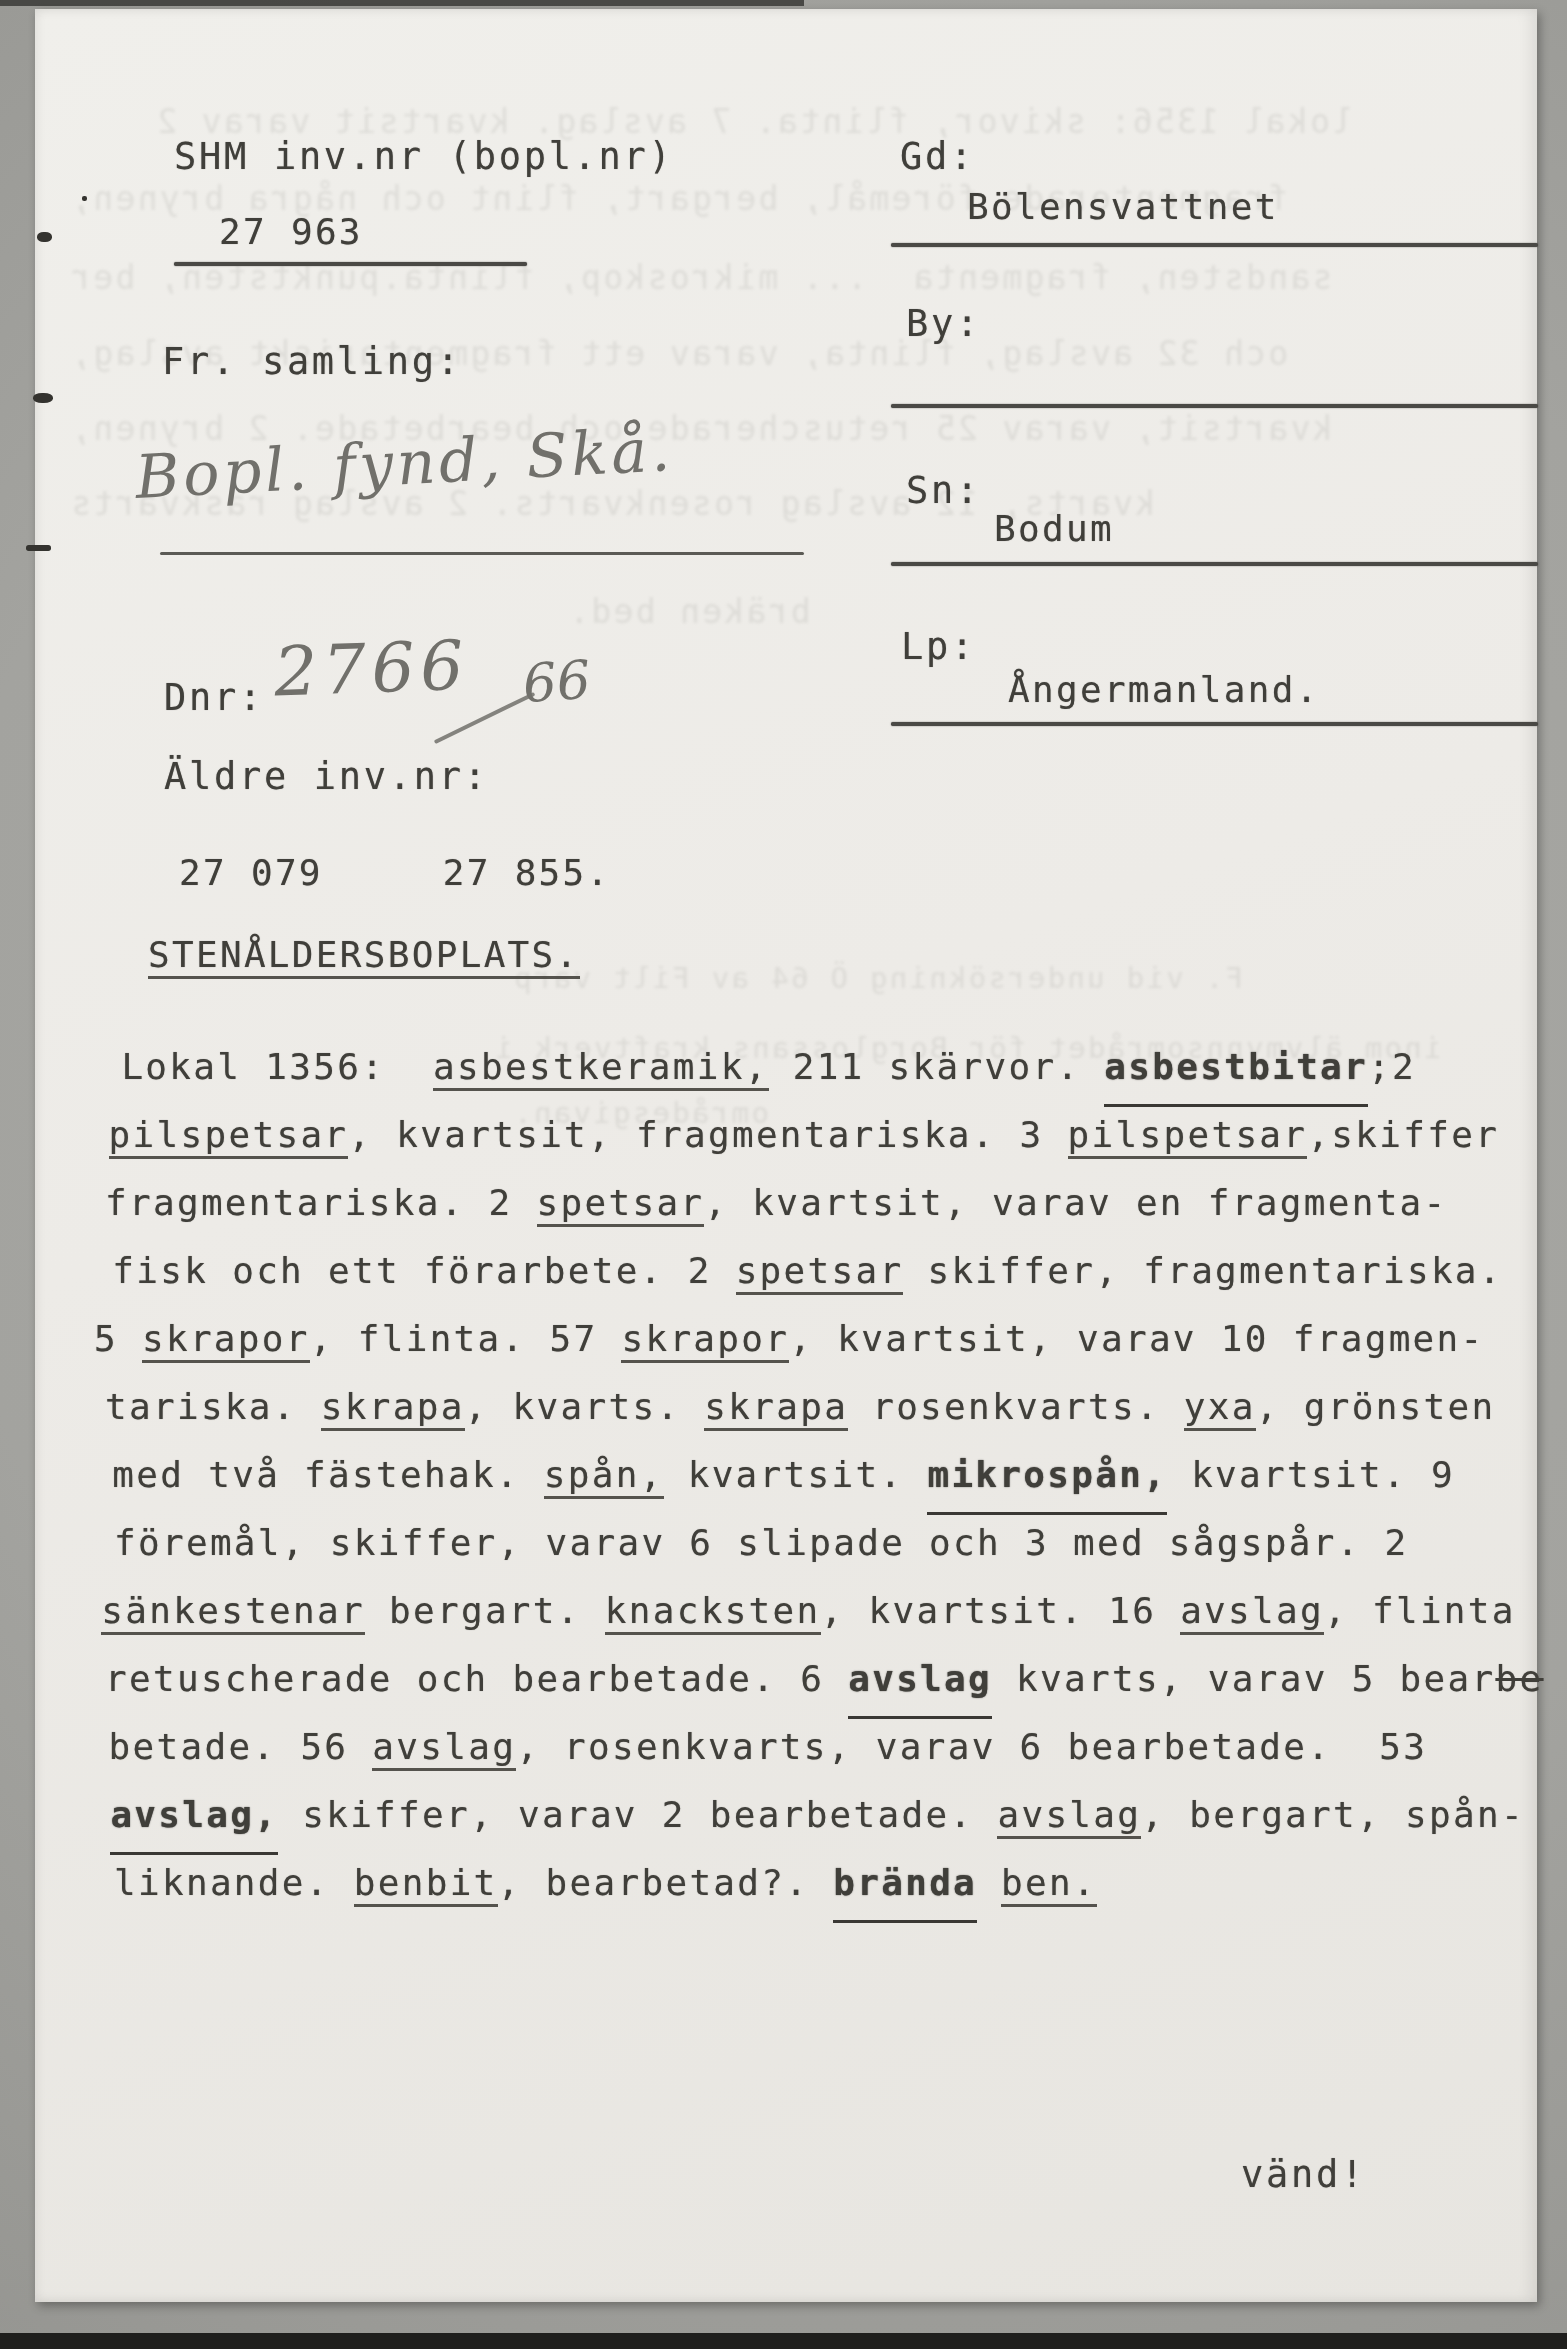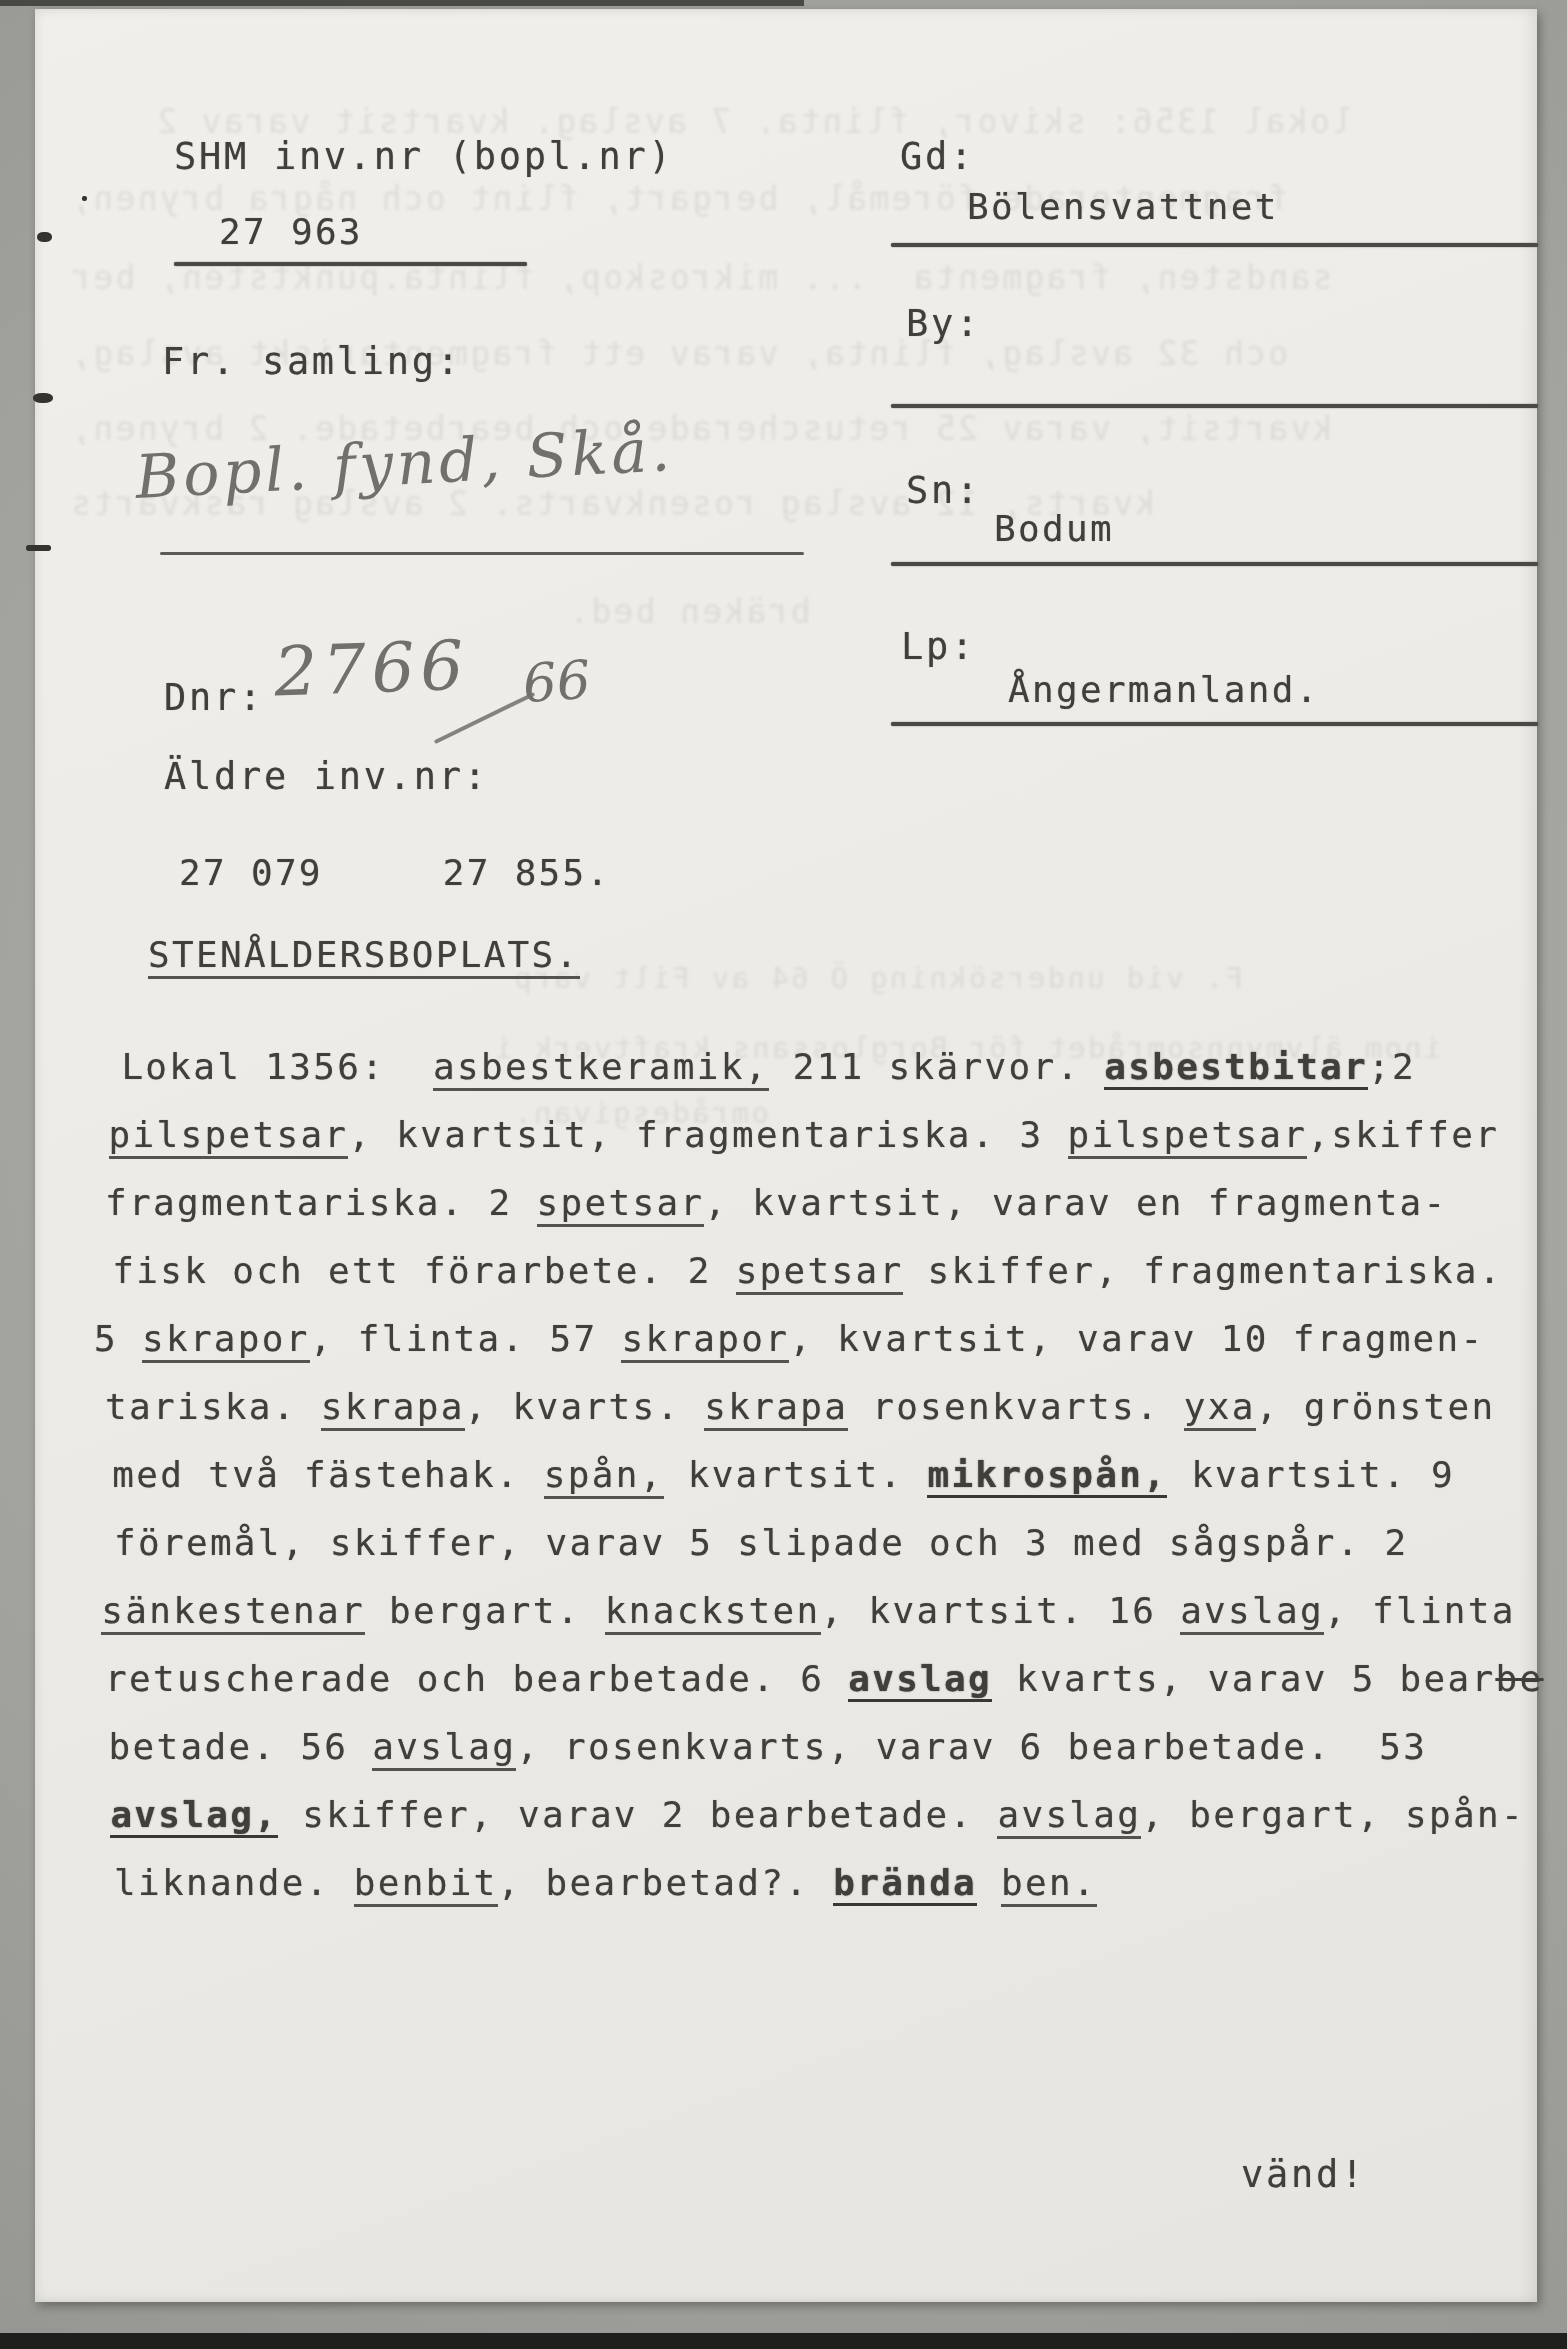--- a/index.html
+++ b/index.html
@@ -15,21 +15,21 @@
   }
   .top-band{position:absolute;left:0;top:0;width:804px;height:6.4px;background:#2c2c2a;opacity:.75;}
   .bottom-band{position:absolute;left:0;bottom:0;width:100%;height:16.4px;background:#1f1f1d;}
   .tw{
     position:absolute;font-family:"DejaVu Sans Mono",monospace;color:#403f3a;
     letter-spacing:2.3px;white-space:pre;
     text-shadow:0 0 0.9px rgba(62,61,56,.55);
   }
   .fs39{font-size:36px;} .fs40{font-size:37px;letter-spacing:2.7px;}
   .u{border-bottom:3.7px solid rgba(64,62,56,.88);padding-bottom:0.9px;}
-  .ub{font-weight:bold;border-bottom:3.7px solid rgba(48,46,42,.95);padding-bottom:0;text-shadow:0 0 1.4px rgba(40,39,36,.8);}
+  .ub{font-weight:bold;border-bottom:3.7px solid rgba(48,46,42,.95);padding-bottom:17px;text-shadow:0 0 1.4px rgba(40,39,36,.8);}
   .x{text-decoration:line-through;}
   .rule{position:absolute;height:3.7px;background:#4a4945;border-radius:1.8px;box-shadow:0 0 1.4px rgba(60,59,55,.8);}
   .thinrule{position:absolute;height:2.7px;background:#5b5a55;border-radius:1.8px;}
   .hand{
     position:absolute;font-family:"DejaVu Serif",serif;font-style:italic;
     color:#71706b;white-space:pre;
   }
   .hand-collection{left:135px;top:428px;font-size:60px;transform:rotate(-3deg);letter-spacing:3.7px;}
   .hand-dnr{left:274px;top:629px;font-size:68px;transform:rotate(-2deg);letter-spacing:5.5px;}
   .hand-dnr-slash{position:absolute;left:429px;top:716px;width:111px;height:3.7px;background:#84837e;transform:rotate(-26deg);border-radius:1.8px;}
@@ -106,21 +106,21 @@
 </div>
 
 <div class="body-par">
     <div class="bline" style="margin-left: 27.4px;"><span>Lokal 1356:  </span><span class="u">asbestkeramik,</span><span> 211 skärvor. </span><span class="ub">asbestbitar</span><span>;2</span></div>
     <div class="bline" style="margin-left: 14.6px;"><span class="u">pilspetsar</span><span>, kvartsit, fragmentariska. 3 </span><span class="u">pilspetsar</span><span>,skiffer</span></div>
     <div class="bline" style="margin-left: 11px;"><span>fragmentariska. 2 </span><span class="u">spetsar</span><span>, kvartsit, varav en fragmenta-</span></div>
     <div class="bline" style="margin-left: 18.3px;"><span>fisk och ett förarbete. 2 </span><span class="u">spetsar</span><span> skiffer, fragmentariska.</span></div>
     <div class="bline" style="margin-left: 0px;"><span>5 </span><span class="u">skrapor</span><span>, flinta. 57 </span><span class="u">skrapor</span><span>, kvartsit, varav 10 fragmen-</span></div>
     <div class="bline" style="margin-left: 11px;"><span>tariska. </span><span class="u">skrapa</span><span>, kvarts. </span><span class="u">skrapa</span><span> rosenkvarts. </span><span class="u">yxa</span><span>, grönsten</span></div>
     <div class="bline" style="margin-left: 18.3px;"><span>med två fästehak. </span><span class="u">spån,</span><span> kvartsit. </span><span class="ub">mikrospån,</span><span> kvartsit. 9</span></div>
-    <div class="bline" style="margin-left: 20px;"><span>föremål, skiffer, varav 5 slipade och 3 med sågspår. 2</span></div>
+    <div class="bline" style="margin-left: 20px;"><span>föremål, skiffer, varav 6 slipade och 3 med sågspår. 2</span></div>
     <div class="bline" style="margin-left: 7.3px;"><span class="u">sänkestenar</span><span> bergart. </span><span class="u">knacksten</span><span>, kvartsit. 16 </span><span class="u">avslag</span><span>, flinta</span></div>
     <div class="bline" style="margin-left: 11px;"><span>retuscherade och bearbetade. 6 </span><span class="ub">avslag</span><span> kvarts, varav 5 bear</span><span class="x">be</span></div>
     <div class="bline" style="margin-left: 14.6px;"><span>betade. 56 </span><span class="u">avslag</span><span>, rosenkvarts, varav 6 bearbetade.  53</span></div>
     <div class="bline" style="margin-left: 16.4px;"><span class="ub">avslag,</span><span> skiffer, varav 2 bearbetade. </span><span class="u">avslag</span><span>, bergart, spån-</span></div>
     <div class="bline" style="margin-left: 20px;"><span>liknande. </span><span class="u">benbit</span><span>, bearbetad?. </span><span class="ub">brända</span><span> </span><span class="u">ben.</span></div>
   </div>
 
 <div class="tw fs40" style="left:1241px;top:2153px;">vänd!</div>
 
 

